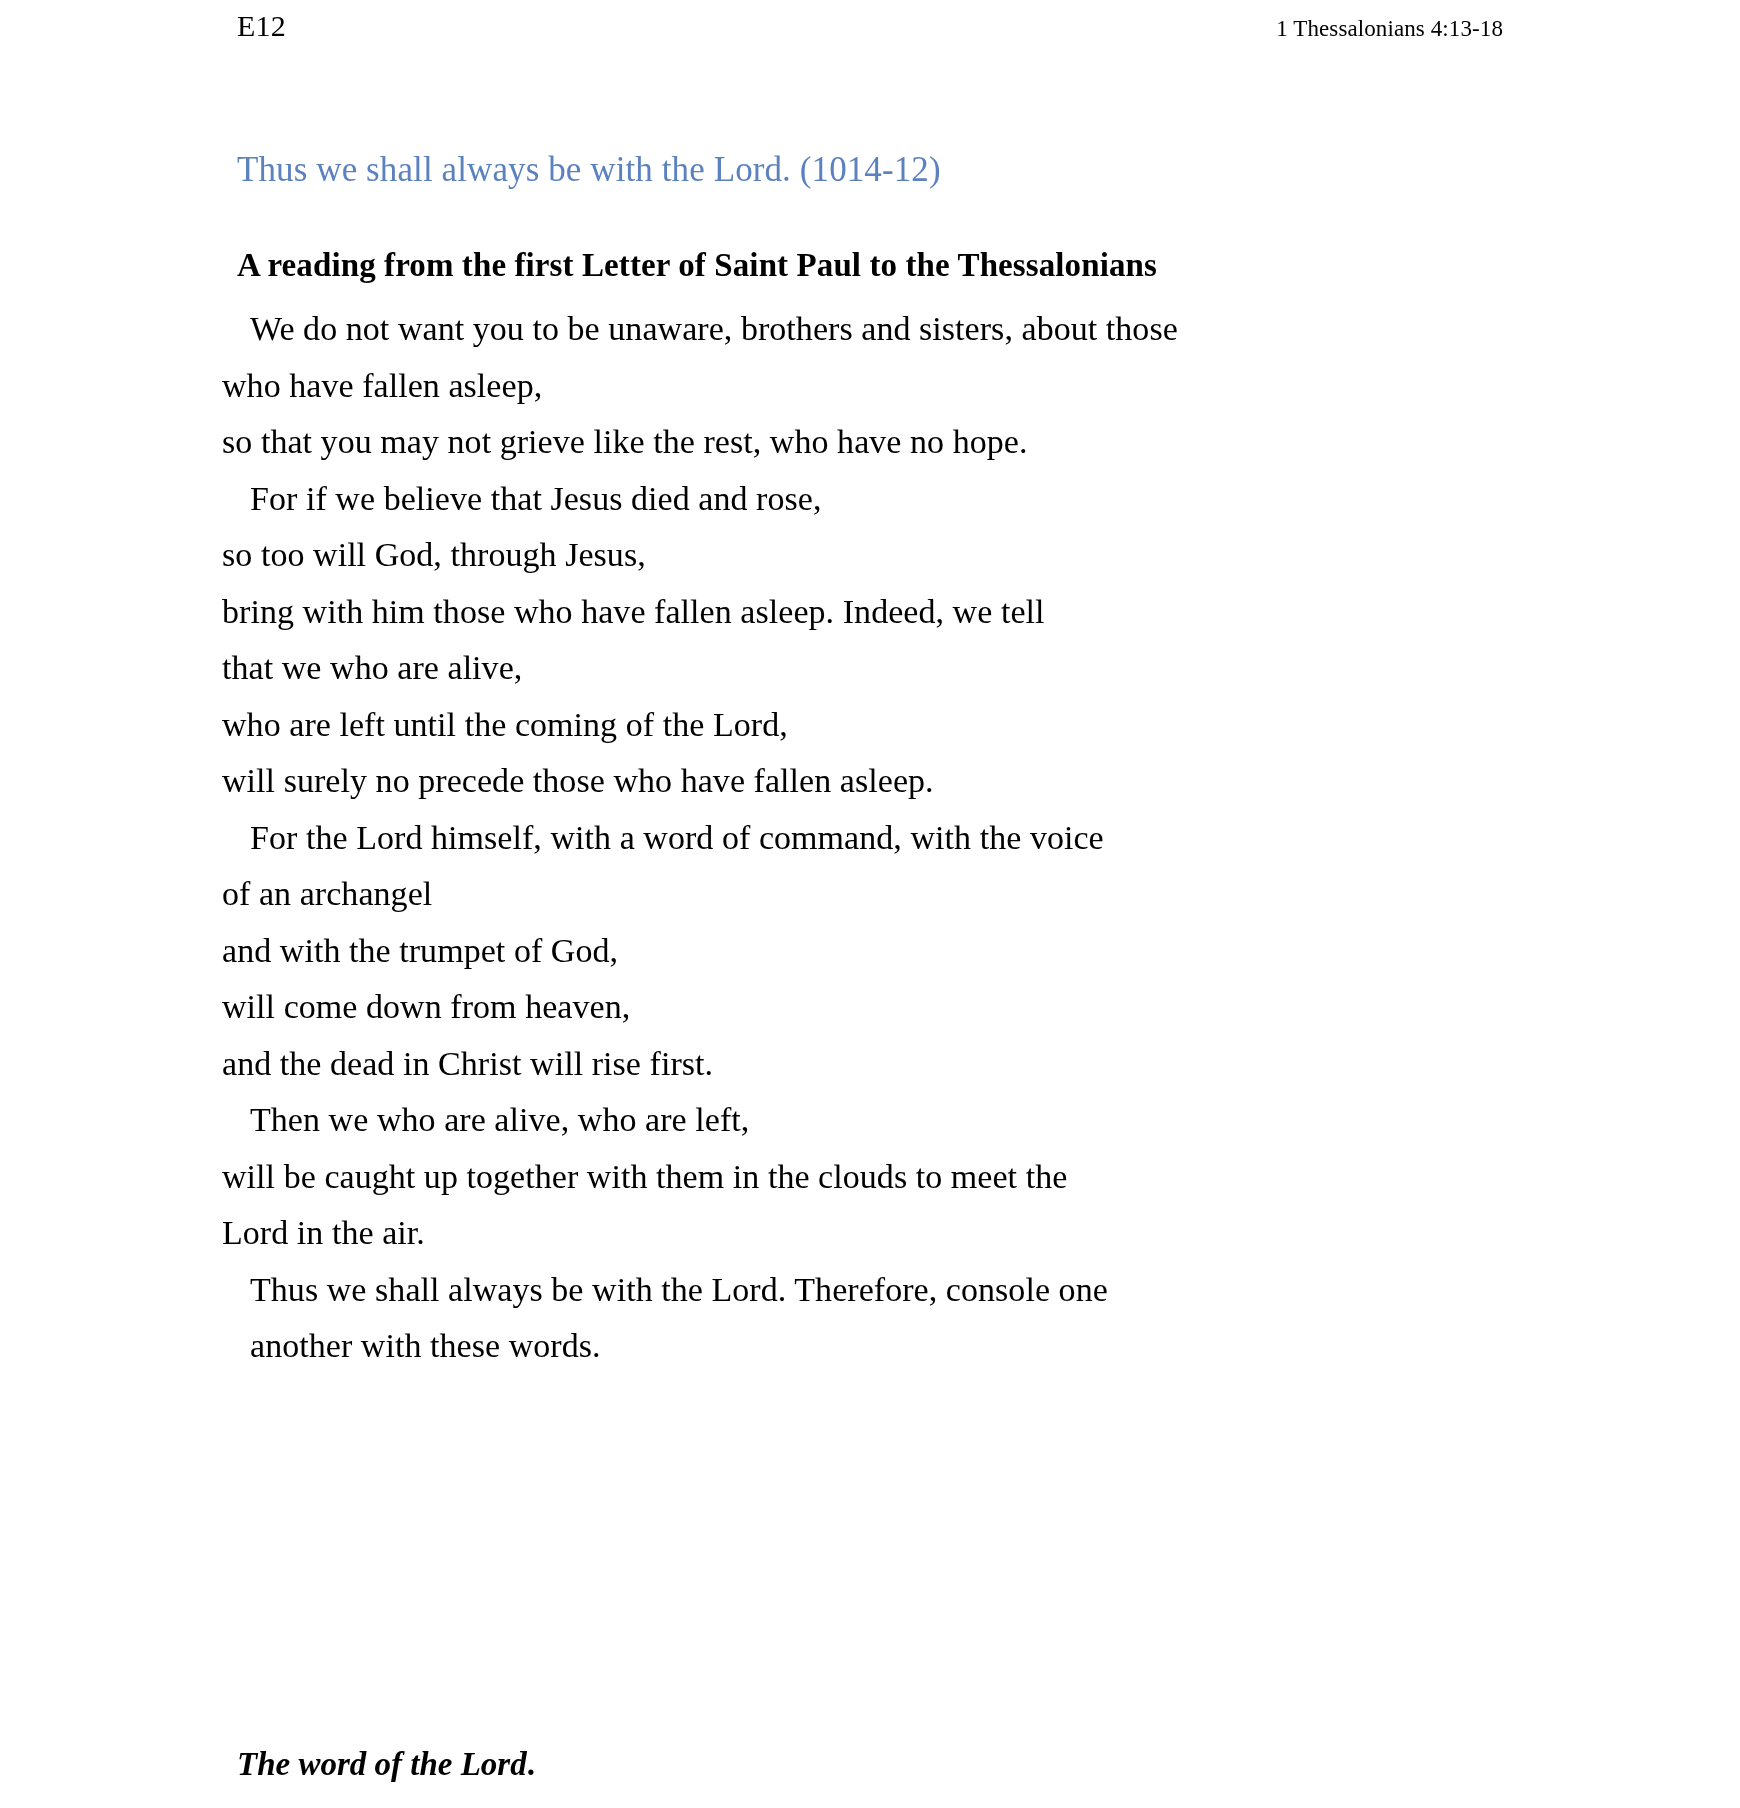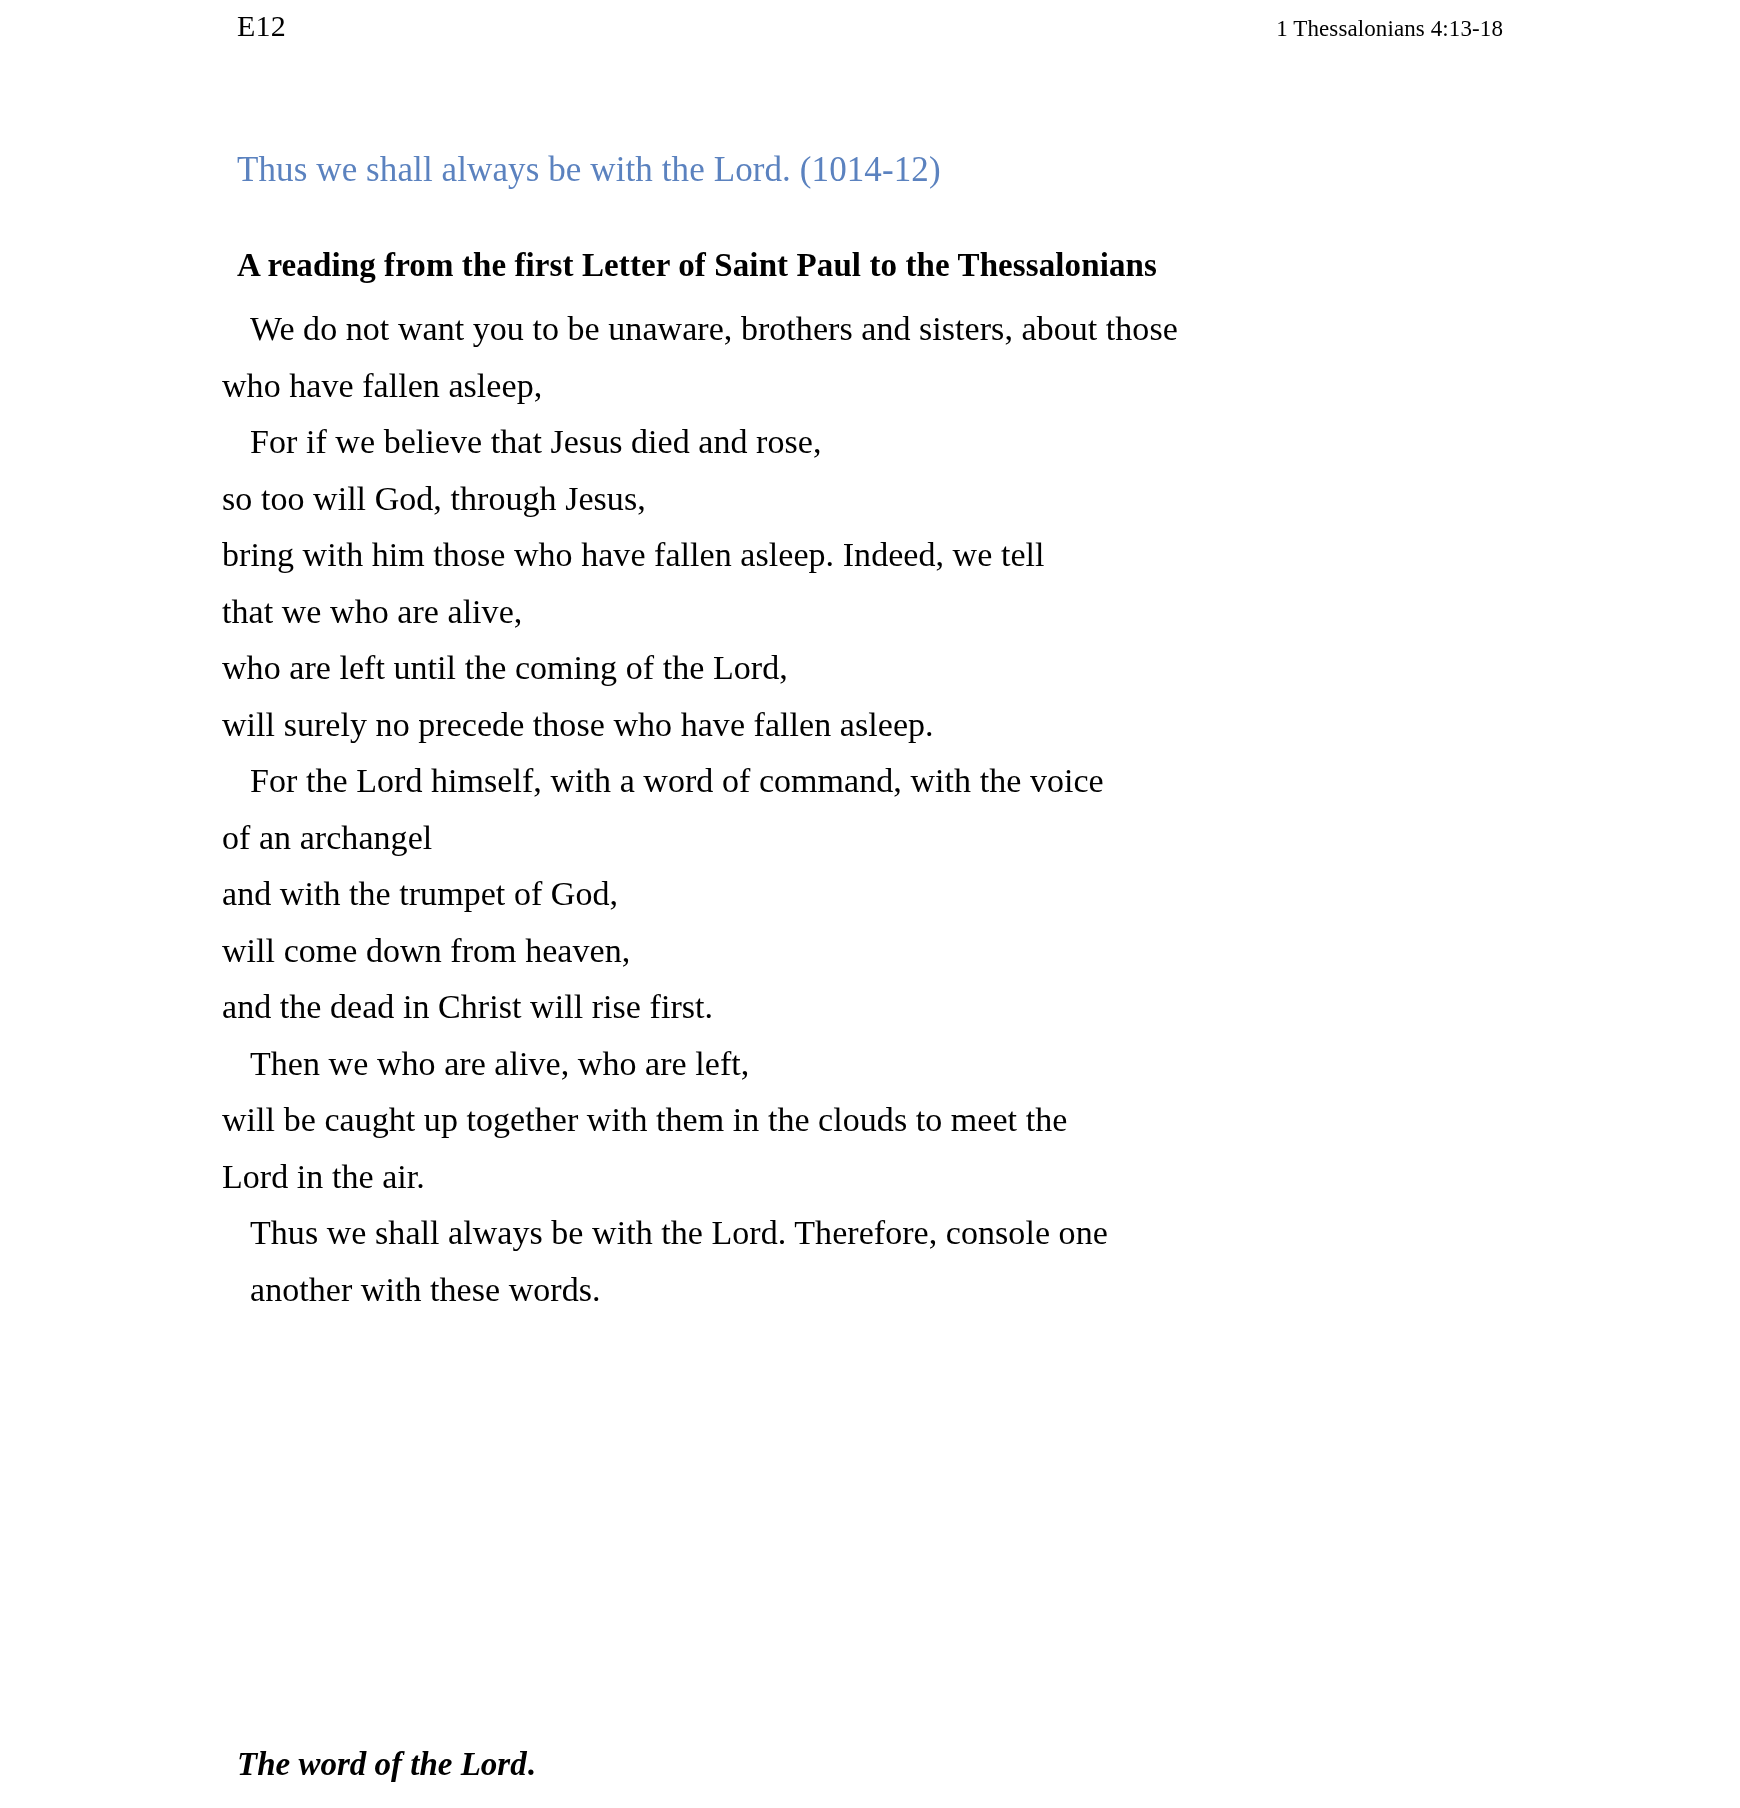--- a/index.html
+++ b/index.html
@@ -114,20 +114,21 @@
     <span class="citation">1 Thessalonians 4:13-18</span>
   </div>
 
   <div class="heading-blue" style="color: rgb(91, 130, 191); margin-top: 32px;">Thus we shall always be with the Lord. (1014-12)</div>
 
   <div class="reading">
     <p class="intro">A reading from the first Letter of Saint Paul to the Thessalonians</p>
     <ul class="sense-lines">
         <li class="lvl1">We do not want you to be unaware, brothers and sisters, about those</li>
         <li class="lvl2">who have fallen asleep,</li>
+        <li class="lvl2">so that you may not grieve like the rest, who have no hope.</li>
         <li class="lvl1">For if we believe that Jesus died and rose,</li>
         <li class="lvl2">so too will God, through Jesus,</li>
         <li class="lvl2">bring with him those who have fallen asleep. Indeed, we tell</li>
         <li class="lvl2">that we who are alive,</li>
         <li class="lvl2">who are left until the coming of the Lord,</li>
         <li class="lvl2">will surely no precede those who have fallen asleep.</li>
         <li class="lvl1">For the Lord himself, with a word of command, with the voice</li>
         <li class="lvl2">of an archangel</li>
         <li class="lvl2">and with the trumpet of God,</li>
         <li class="lvl2">will come down from heaven,</li>

